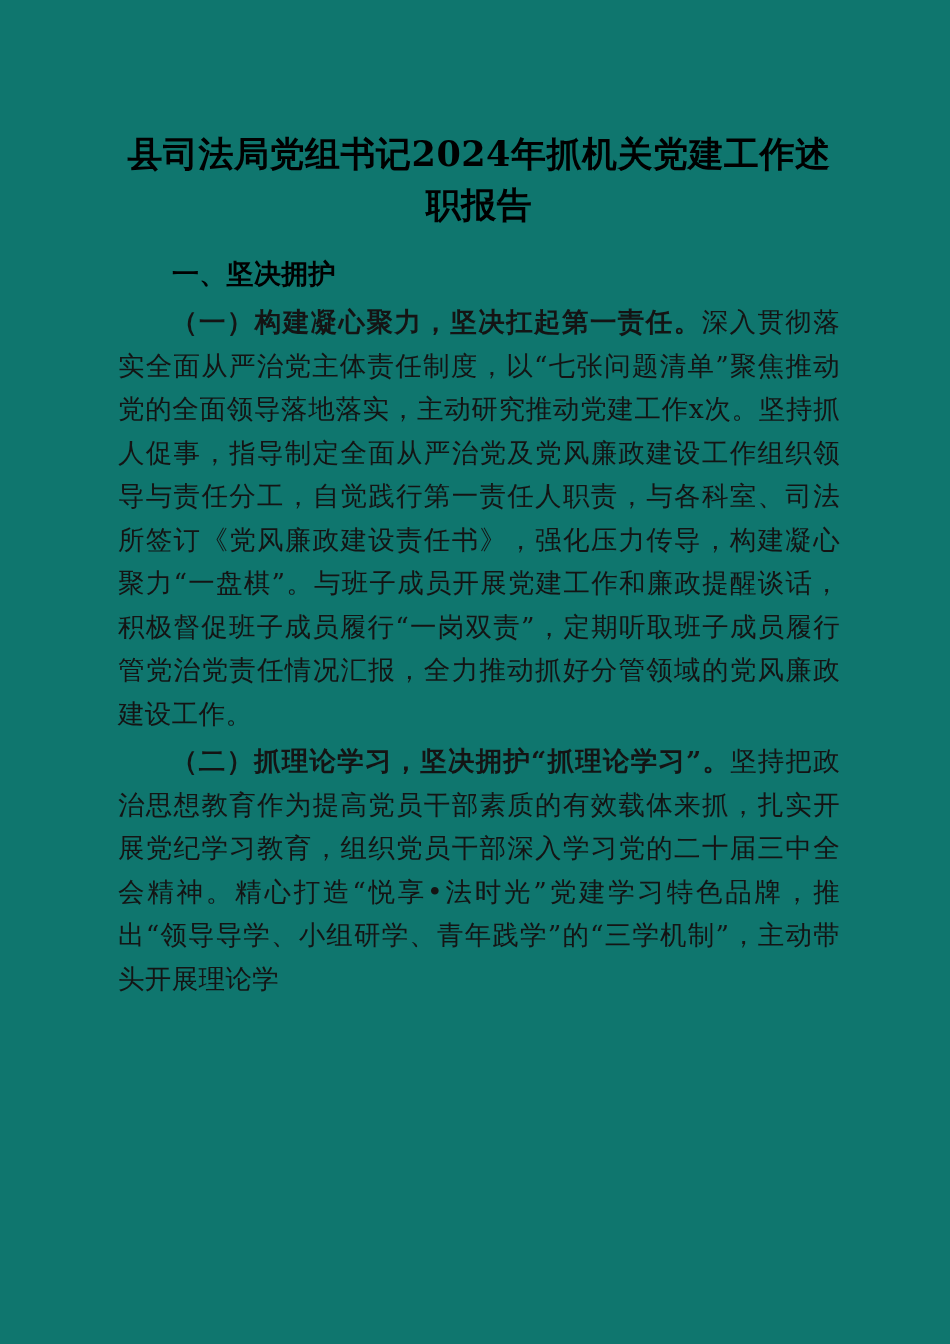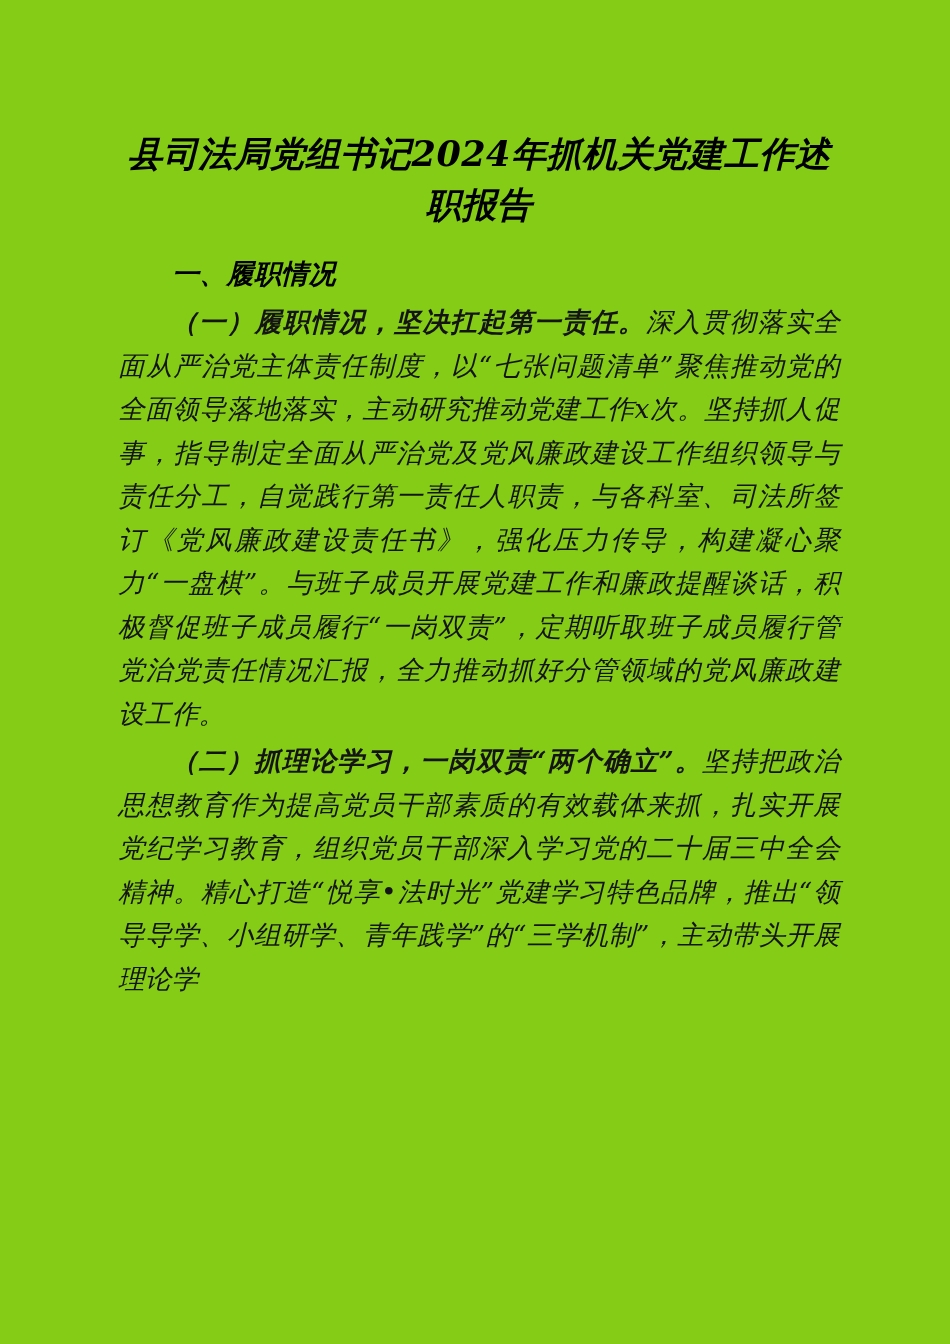--- a/index.html
+++ b/index.html
@@ -5,24 +5,23 @@
   html, body {
     margin: 0;
     padding: 0;
     background: #ffffff;
   }
 
   .page {
     position: relative;
     width: 950px;
     height: 1344px;
-    background: #84cc16;
+    background: #0f766e;
     overflow: hidden;
     box-sizing: border-box;
-    font-style: italic;
   }
 
   .content {
     position: absolute;
     left: 118px;
     top: 0;
     width: 722px;
   }
 
   
@@ -84,20 +83,20 @@
 </style>
 </head>
 <body>
 
 <div class="page">
   <div class="content">
 
     <h1 class="doc-title">县司法局党组书记2024年抓机关党建工作述职报告</h1>
 
 
-    <h2 class="sec-heading">一、履职情况</h2>
+    <h2 class="sec-heading">一、坚决拥护</h2>
 
-    <p class="body-para sub"><span class="sub-lead">（一）履职情况，坚决扛起第一责任。</span><span>深入贯彻落实全面从严治党主体责任制度，以“七张问题清单”聚焦推动党的全面领导落地落实，主动研究推动党建工作x次。坚持抓人促事，指导制定全面从严治党及党风廉政建设工作组织领导与责任分工，自觉践行第一责任人职责，与各科室、司法所签订《党风廉政建设责任书》，强化压力传导，构建凝心聚力“一盘棋”。与班子成员开展党建工作和廉政提醒谈话，积极督促班子成员履行“一岗双责”，定期听取班子成员履行管党治党责任情况汇报，全力推动抓好分管领域的党风廉政建设工作。</span></p>
+    <p class="body-para sub"><span class="sub-lead">（一）构建凝心聚力，坚决扛起第一责任。</span><span>深入贯彻落实全面从严治党主体责任制度，以“七张问题清单”聚焦推动党的全面领导落地落实，主动研究推动党建工作x次。坚持抓人促事，指导制定全面从严治党及党风廉政建设工作组织领导与责任分工，自觉践行第一责任人职责，与各科室、司法所签订《党风廉政建设责任书》，强化压力传导，构建凝心聚力“一盘棋”。与班子成员开展党建工作和廉政提醒谈话，积极督促班子成员履行“一岗双责”，定期听取班子成员履行管党治党责任情况汇报，全力推动抓好分管领域的党风廉政建设工作。</span></p>
 
-    <p class="body-para sub"><span class="sub-lead">（二）抓理论学习，一岗双责“两个确立”。</span><span>坚持把政治思想教育作为提高党员干部素质的有效载体来抓，扎实开展党纪学习教育，组织党员干部深入学习党的二十届三中全会精神。精心打造“悦享•法时光”党建学习特色品牌，推出“领导导学、小组研学、青年践学”的“三学机制”，主动带头开展理论学</span></p>
+    <p class="body-para sub"><span class="sub-lead">（二）抓理论学习，坚决拥护“抓理论学习”。</span><span>坚持把政治思想教育作为提高党员干部素质的有效载体来抓，扎实开展党纪学习教育，组织党员干部深入学习党的二十届三中全会精神。精心打造“悦享•法时光”党建学习特色品牌，推出“领导导学、小组研学、青年践学”的“三学机制”，主动带头开展理论学</span></p>
 
   </div>
 </div>
 
 </body></html>

